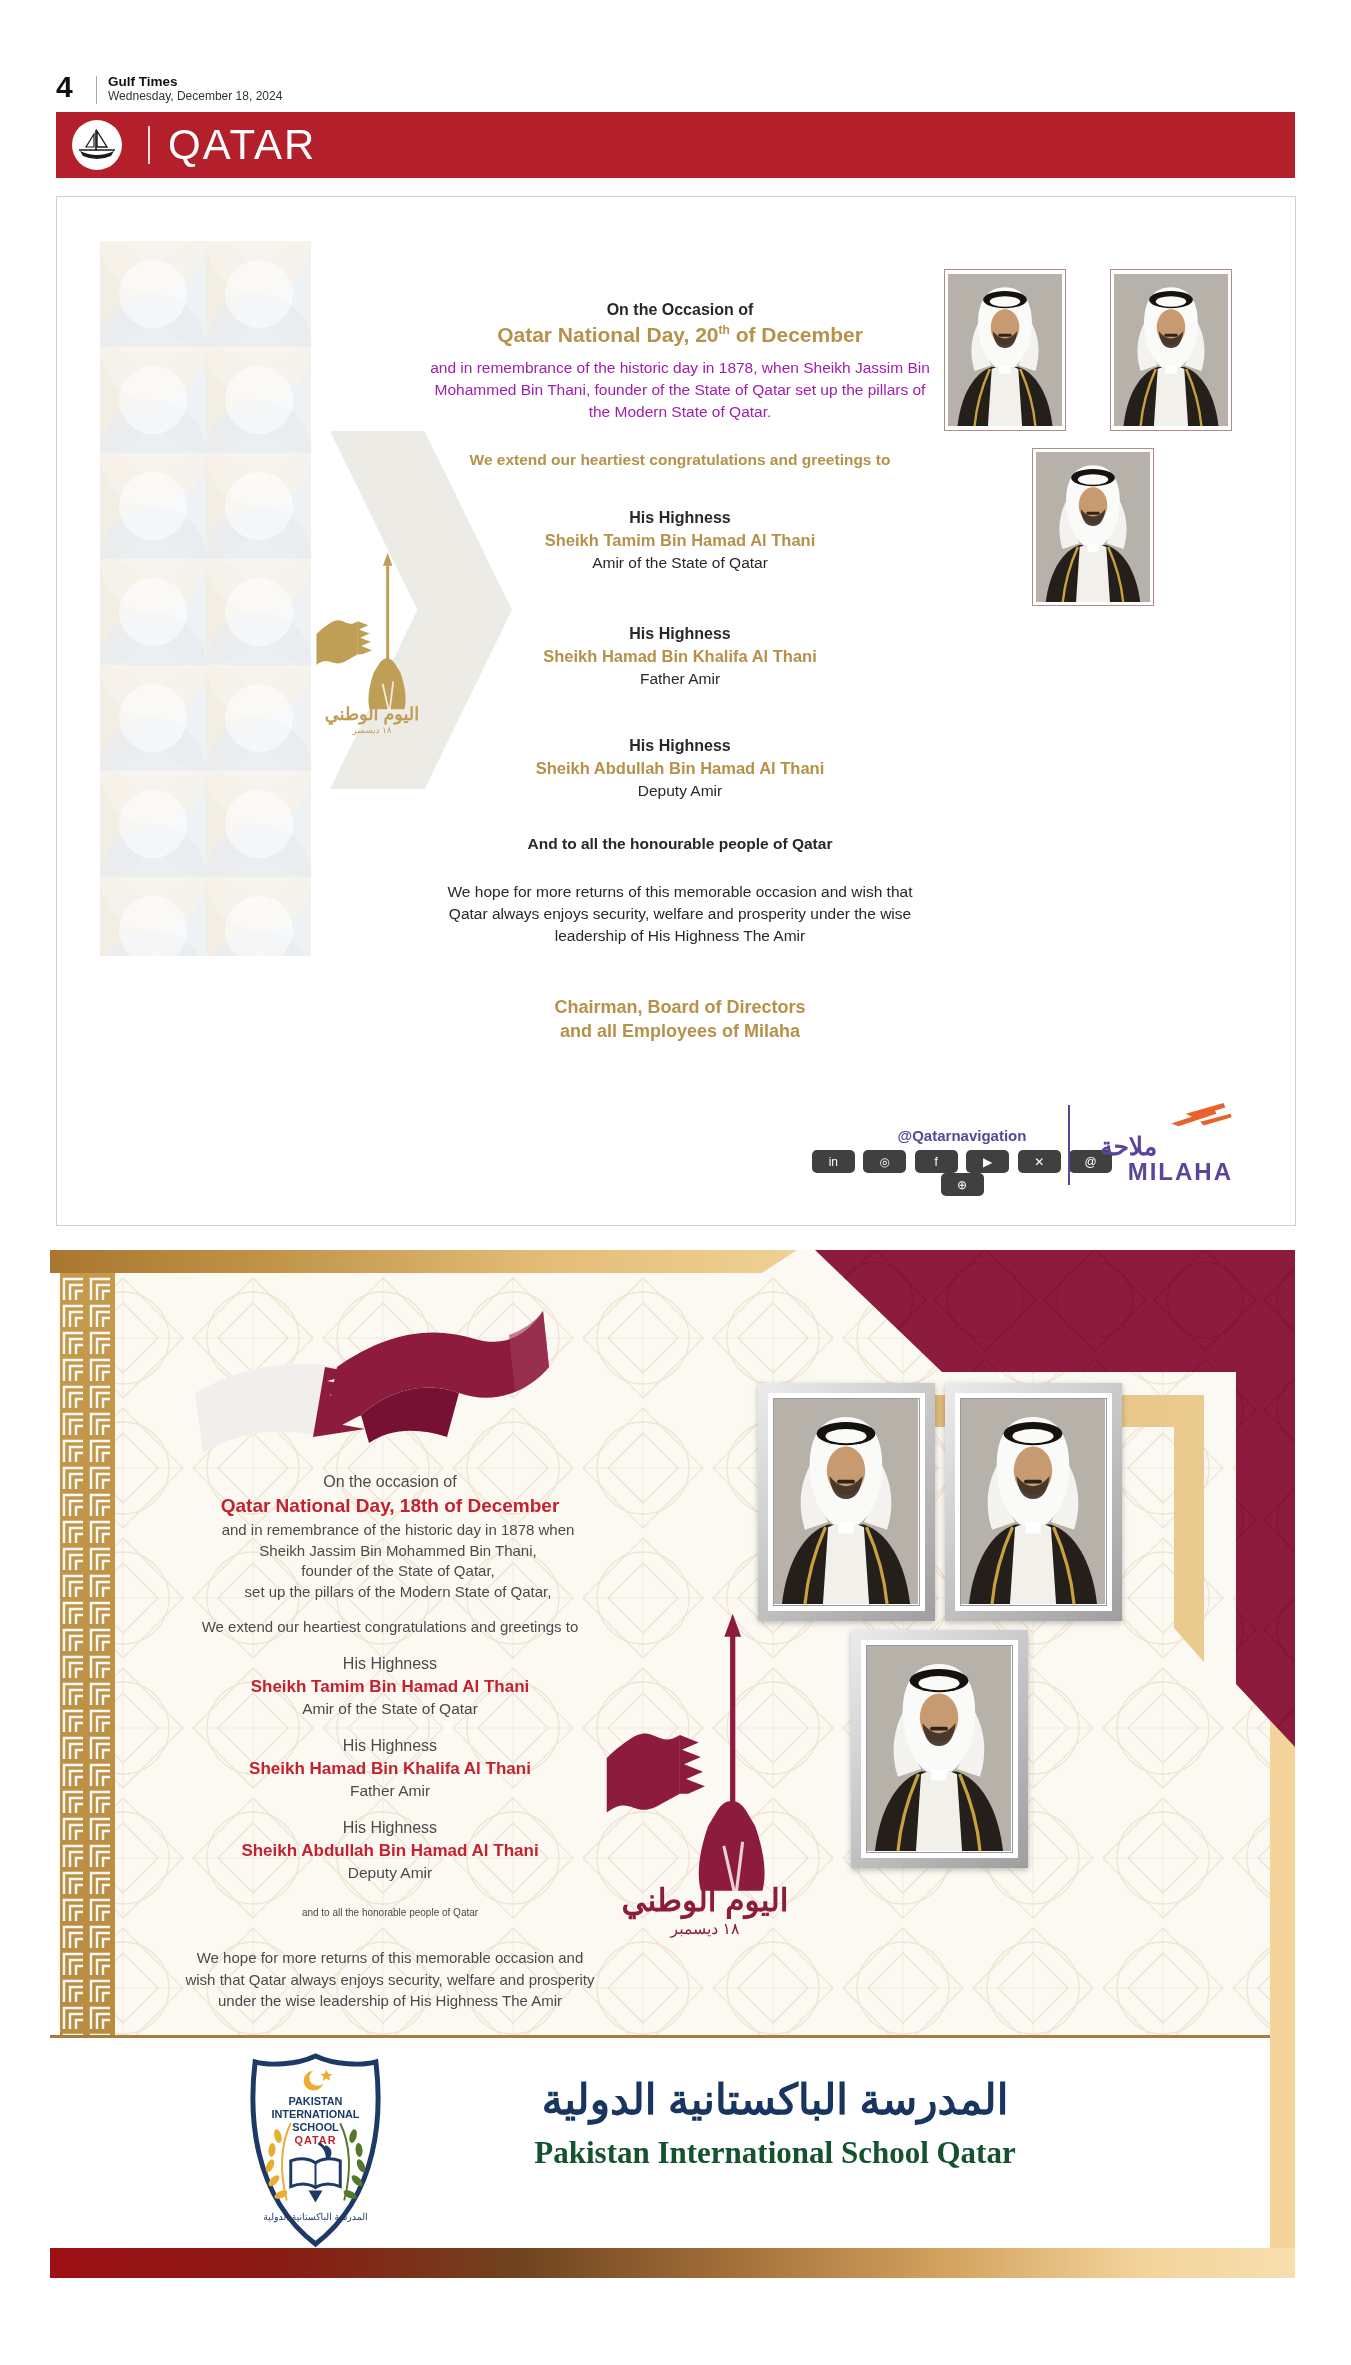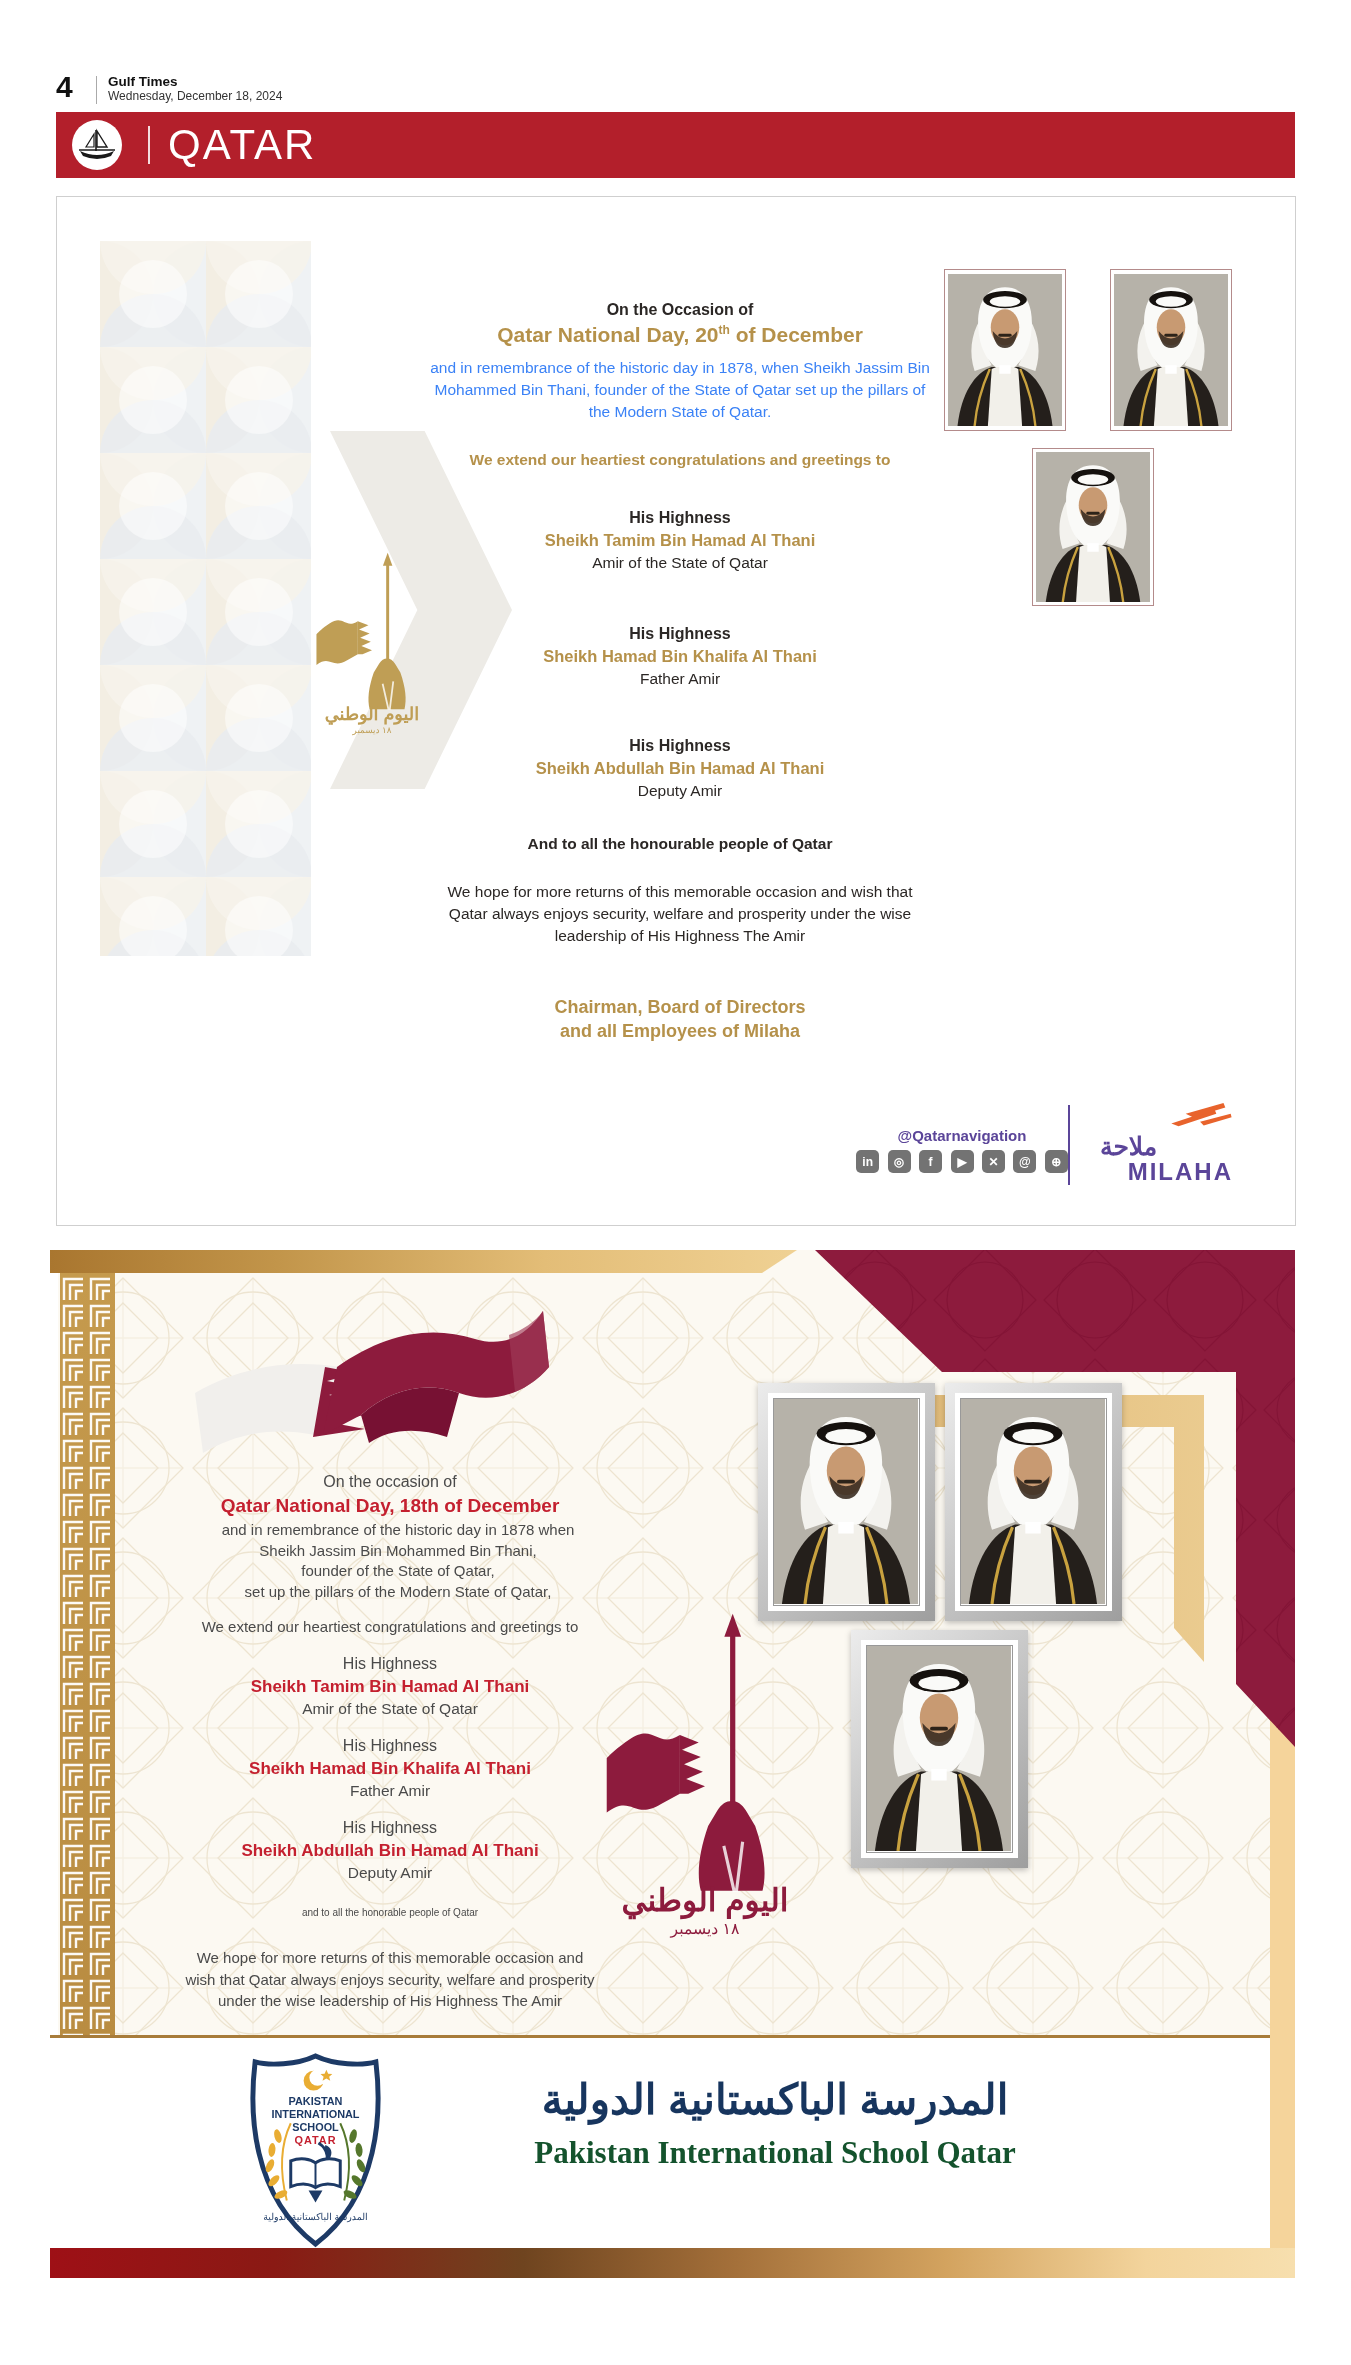--- a/index.html
+++ b/index.html
@@ -19,32 +19,32 @@
 
   
   .adbox{background:#fff;border:1px solid #cfcfcf;overflow:hidden;}
   .ad2box{background:#fff;overflow:hidden;}
 
   
   .m-col{width:620px;text-align:center;}
   .m-occ{font-size:16px;font-weight:bold;color:#2b2725;}
   .m-title{font-size:21px;font-weight:bold;color:#b5914a;}
   .m-title sup{font-size:12px;}
-  .m-body{font-size:15.5px;color:#3b82f6;line-height:22px;}
+  .m-body{font-size:15.5px;color:#a21caf;line-height:22px;}
   .m-greet{font-size:15.5px;font-weight:bold;color:#b5914a;}
   .m-hh{font-size:16px;font-weight:bold;color:#2b2725;line-height:22px;}
   .m-name{font-size:16.5px;font-weight:bold;color:#b5914a;line-height:23px;}
   .m-role{font-size:15.5px;color:#2b2725;line-height:22px;}
   .m-people{font-size:15.5px;font-weight:bold;color:#2b2725;}
   .m-hope{font-size:15.5px;color:#2b2725;line-height:22px;width:470px;margin:0 auto;}
   .m-sig{font-size:18px;font-weight:bold;color:#b5914a;line-height:24px;}
   .portrait1{background:#fff;border:1px solid #b48b8b;padding:3px;box-sizing:border-box;}
   .handle{font-size:15px;color:#5b4599;font-weight:bold;}
-  .sicon{display:inline-flex;width:23px;height:23px;border-radius:5px;background:#737373;color:#fff;
-         align-items:center;justify-content:center;font-size:12px;font-weight:bold;margin:0 2px;vertical-align:middle;}
+  .sicon{display:inline-flex;width:43px;height:23px;border-radius:5px;background:#404040;color:#fff;
+         align-items:center;justify-content:center;font-size:12px;font-weight:normal;margin:0 2px;vertical-align:middle;}
   .m-div{width:2px;background:#5b4599;}
   .milaha-ar{font-size:25px;font-weight:bold;color:#5b4599;text-align:left;direction:rtl;line-height:26px;}
   .milaha-en{font-size:24px;font-weight:bold;color:#5b4599;letter-spacing:2px;text-align:right;line-height:26px;}
   .chev{background:#edebe6;clip-path:polygon(0 0,52% 0,100% 50%,52% 100%,0 100%,48% 50%);}
   .emblem-gold{color:#bf9e55;}
   .emblem-maroon{color:#8d1b3d;}
 
   
   .cream{background:#fcf9f2;}
   .goldband{background:linear-gradient(90deg,#a9762f,#c2954a 30%,#e3bd77 65%,#f0d295 100%);

